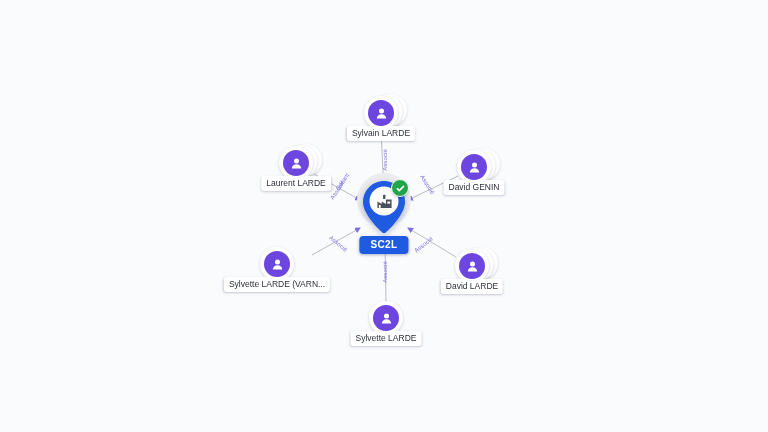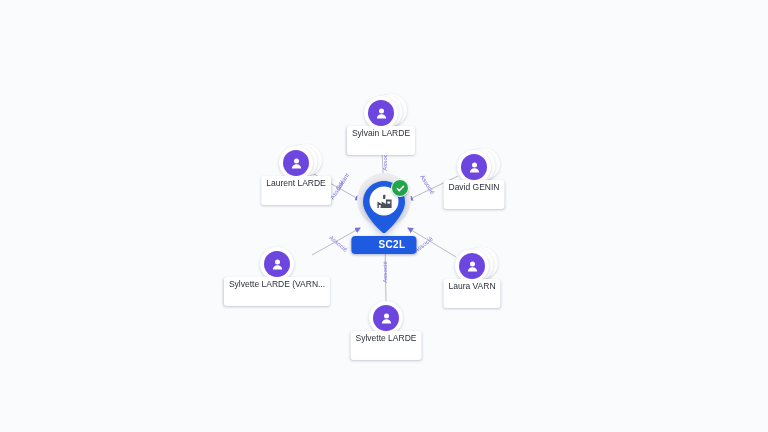--- a/index.html
+++ b/index.html
@@ -25,21 +25,21 @@
   .card.c1{transform:translate(0,0);}
   .avatar{
     position:absolute;left:4px;top:4px;width:26px;height:26px;border-radius:50%;
     background:#6d45df;display:flex;align-items:center;justify-content:center;
   }
   .avatar svg{width:15px;height:15px;display:block;}
 
   .nlabel{
     position:absolute;left:50%;top:30px;transform:translateX(-50%);
     background:#ffffff;border-radius:3px;
-    padding:2px 5px 17px 5px;
+    padding:2px 5px 3px 5px;
     font-size:8.5px;line-height:10px;color:#2b3038;
     white-space:nowrap;
     box-shadow:0 1px 2.5px rgba(40,50,90,.25);
   }
 
   
   #company{position:absolute;transform:translate(-50%,-50%);}
   .halo{
     position:absolute;left:50%;top:20px;transform:translate(-50%,-50%);
     width:54px;height:54px;border-radius:50%;
@@ -56,21 +56,21 @@
   .verified{
     position:absolute;right:-3px;top:-1px;width:16px;height:16px;border-radius:50%;
     background:#22a84a;border:1.6px solid #ffffff;
     display:flex;align-items:center;justify-content:center;
     box-shadow:0 1px 2px rgba(0,0,0,.2);
   }
   .verified svg{width:9px;height:9px;}
   .clabel{
     position:absolute;left:50%;top:56px;transform:translateX(-50%);
     background:#1f5be0;color:#ffffff;border-radius:4px;
-    padding:3px 11px 4px 27px;
+    padding:3px 11px 4px 11px;
     font-size:10px;line-height:11px;font-weight:bold;letter-spacing:.4px;
     white-space:nowrap;
     box-shadow:0 1px 3px rgba(20,40,110,.35);
   }
 
   
   .elabel{
     position:absolute;transform-origin:50% 50%;
     font-size:6px;line-height:7px;color:#7c6fe0;
     white-space:nowrap;letter-spacing:.1px;
@@ -144,21 +144,21 @@
           <div class="card c2"></div>
           <div class="card c1">
             <div class="avatar">
               <svg viewBox="0 0 24 24" xmlns="http://www.w3.org/2000/svg" fill="#ffffff">
                 <circle cx="12" cy="8" r="4"></circle>
                 <path d="M4.5,20 C4.5,15.6 7.9,13 12,13 C16.1,13 19.5,15.6 19.5,20 Z"></path>
               </svg>
             </div>
           </div>
         </div>
-        <div class="nlabel">Laura VARN</div>
+        <div class="nlabel">David LARDE</div>
       </div>
       <div class="node" style="left: 386px; top: 318px;">
         <div class="stack">
           <div class="card c1">
             <div class="avatar">
               <svg viewBox="0 0 24 24" xmlns="http://www.w3.org/2000/svg" fill="#ffffff">
                 <circle cx="12" cy="8" r="4"></circle>
                 <path d="M4.5,20 C4.5,15.6 7.9,13 12,13 C16.1,13 19.5,15.6 19.5,20 Z"></path>
               </svg>
             </div>

